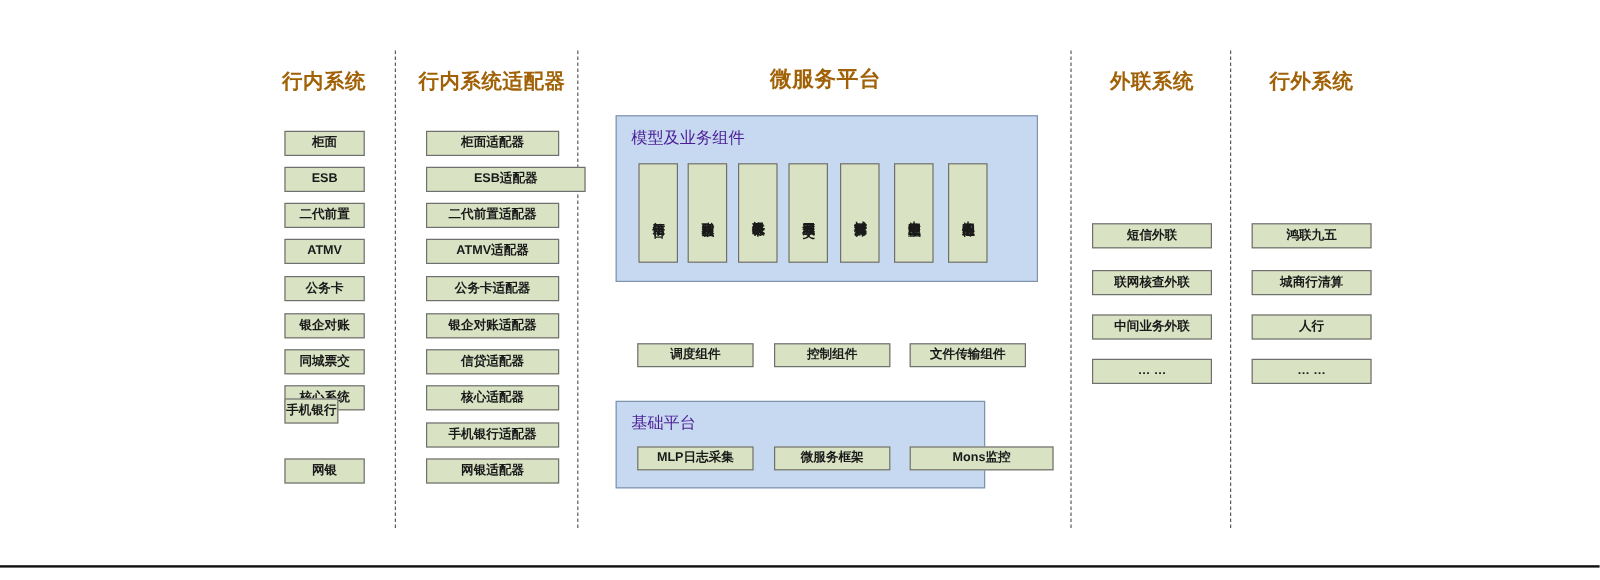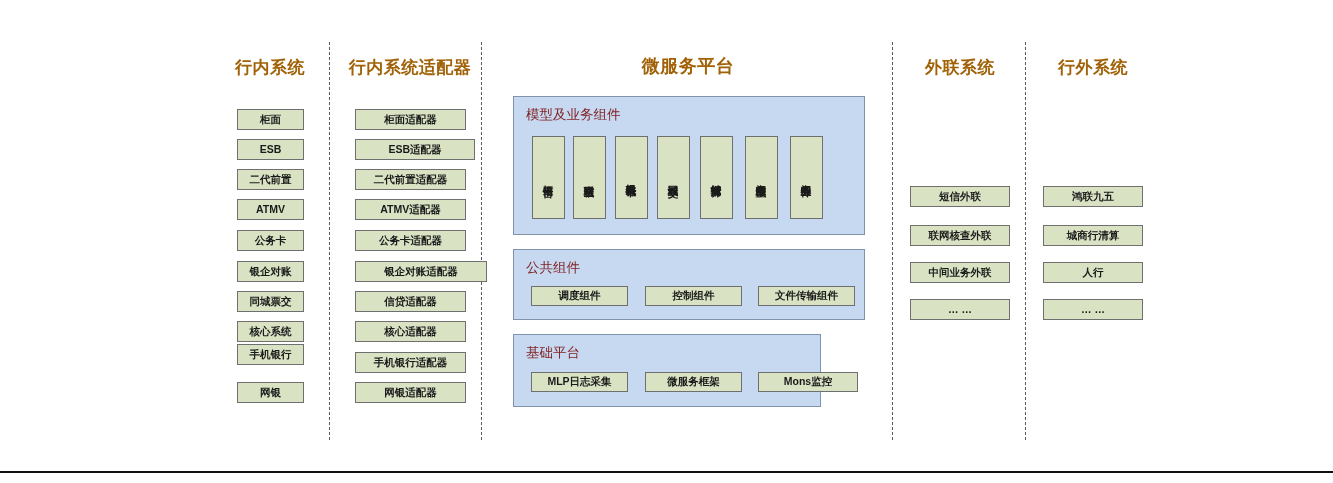--- a/index.html
+++ b/index.html
@@ -65,21 +65,21 @@
     box-sizing: border-box;
     background: #c6d9f1;
     border: 1px solid #7f93ad;
   }
   .panel-label {
     position: absolute;
     left: 12px;
     top: 9px;
     font-size: 13.5px;
     font-weight: normal;
-    color: #7f1d1d;
+    color: #4c1d95;
     white-space: nowrap;
   }
 
   
   .vnode {
     position: absolute;
     box-sizing: border-box;
     background: #d9e3c4;
     border: 1px solid #6f6f6f;
     display: flex;
@@ -124,29 +124,29 @@
   <div class="col-title" style="left:1031px; top:56px; width:124px;">行外系统</div>
 
   <div class="node" style="left:237px; top:109px;  width:67px; height:21px;">柜面</div>
   <div class="node" style="left:237px; top:139px;  width:67px; height:21px;">ESB</div>
   <div class="node" style="left:237px; top:169px;  width:67px; height:21px;">二代前置</div>
   <div class="node" style="left:237px; top:199px;  width:67px; height:21px;">ATMV</div>
   <div class="node" style="left:237px; top:230px;  width:67px; height:21px;">公务卡</div>
   <div class="node" style="left:237px; top:261px;  width:67px; height:21px;">银企对账</div>
   <div class="node" style="left:237px; top:291px;  width:67px; height:21px;">同城票交</div>
   <div class="node" style="left:237px; top:321px;  width:67px; height:21px;">核心系统</div>
-  <div class="node" style="left:237px; top:344px;  width:67px; height:21px;">手机银行</div>
+  <div class="node" style="left:237px; top:332px;  width:45px; height:21px;">手机银行</div>
   <div class="node" style="left:237px; top:382px;  width:67px; height:21px;">网银</div>
 
   <div class="node" style="left:355px; top:109px;  width:111px; height:21px;">柜面适配器</div>
-  <div class="node" style="left:355px; top:139px;  width:120px; height:21px;">ESB适配器</div>
+  <div class="node" style="left:355px; top:139px;  width:133px; height:21px;">ESB适配器</div>
   <div class="node" style="left:355px; top:169px;  width:111px; height:21px;">二代前置适配器</div>
   <div class="node" style="left:355px; top:199px;  width:111px; height:21px;">ATMV适配器</div>
   <div class="node" style="left:355px; top:230px;  width:111px; height:21px;">公务卡适配器</div>
-  <div class="node" style="left:355px; top:261px;  width:132px; height:21px;">银企对账适配器</div>
+  <div class="node" style="left:355px; top:261px;  width:111px; height:21px;">银企对账适配器</div>
   <div class="node" style="left:355px; top:291px;  width:111px; height:21px;">信贷适配器</div>
   <div class="node" style="left:355px; top:321px;  width:111px; height:21px;">核心适配器</div>
   <div class="node" style="left:355px; top:352px;  width:111px; height:21px;">手机银行适配器</div>
   <div class="node" style="left:355px; top:382px;  width:111px; height:21px;">网银适配器</div>
 
   <div class="panel" style="left:513px; top:96px; width:352px; height:139px;">
     <div class="panel-label">模型及业务组件</div>
   </div>
   <div class="vnode" style="left:532px; top:136px; width:33px; height:83px;">
       <span>短信平台</span>
@@ -163,33 +163,30 @@
   <div class="vnode" style="left:700px; top:136px; width:33px; height:83px;">
       <span>城商行清算</span>
     </div>
   <div class="vnode" style="left:745px; top:136px; width:33px; height:83px;">
       <span>中间业务模型</span>
     </div>
   <div class="vnode" style="left:790px; top:136px; width:33px; height:83px;">
       <span>中间业务组件</span>
     </div>
 
-  <div class="panel" style="left:513px; top:249px; width:352px; height:71px;">
-    <div class="panel-label">公共组件</div>
-  </div>
   <div class="node" style="left:531px; top:286px; width:97px; height:20px;">调度组件</div>
   <div class="node" style="left:645px; top:286px; width:97px; height:20px;">控制组件</div>
   <div class="node" style="left:758px; top:286px; width:97px; height:20px;">文件传输组件</div>
 
   <div class="panel" style="left:513px; top:334px; width:308px; height:73px;">
     <div class="panel-label">基础平台</div>
   </div>
   <div class="node" style="left:531px; top:372px; width:97px; height:20px;">MLP日志采集</div>
   <div class="node" style="left:645px; top:372px; width:97px; height:20px;text-align:right;">微服务框架</div>
-  <div class="node" style="left:758px; top:372px; width:100px; height:20px;">Mons监控</div>
+  <div class="node" style="left:758px; top:372px; width:120px; height:20px;">Mons监控</div>
 
   <div class="node" style="left:910px; top:186px; width:100px; height:21px;">短信外联</div>
   <div class="node" style="left:910px; top:225px; width:100px; height:21px;">联网核查外联</div>
   <div class="node" style="left:910px; top:262px; width:100px; height:21px;">中间业务外联</div>
   <div class="node" style="left:910px; top:299px; width:100px; height:21px;">… …</div>
 
   <div class="node" style="left:1043px; top:186px; width:100px; height:21px;">鸿联九五</div>
   <div class="node" style="left:1043px; top:225px; width:100px; height:21px;">城商行清算</div>
   <div class="node" style="left:1043px; top:262px; width:100px; height:21px;">人行</div>
   <div class="node" style="left:1043px; top:299px; width:100px; height:21px;">… …</div>

